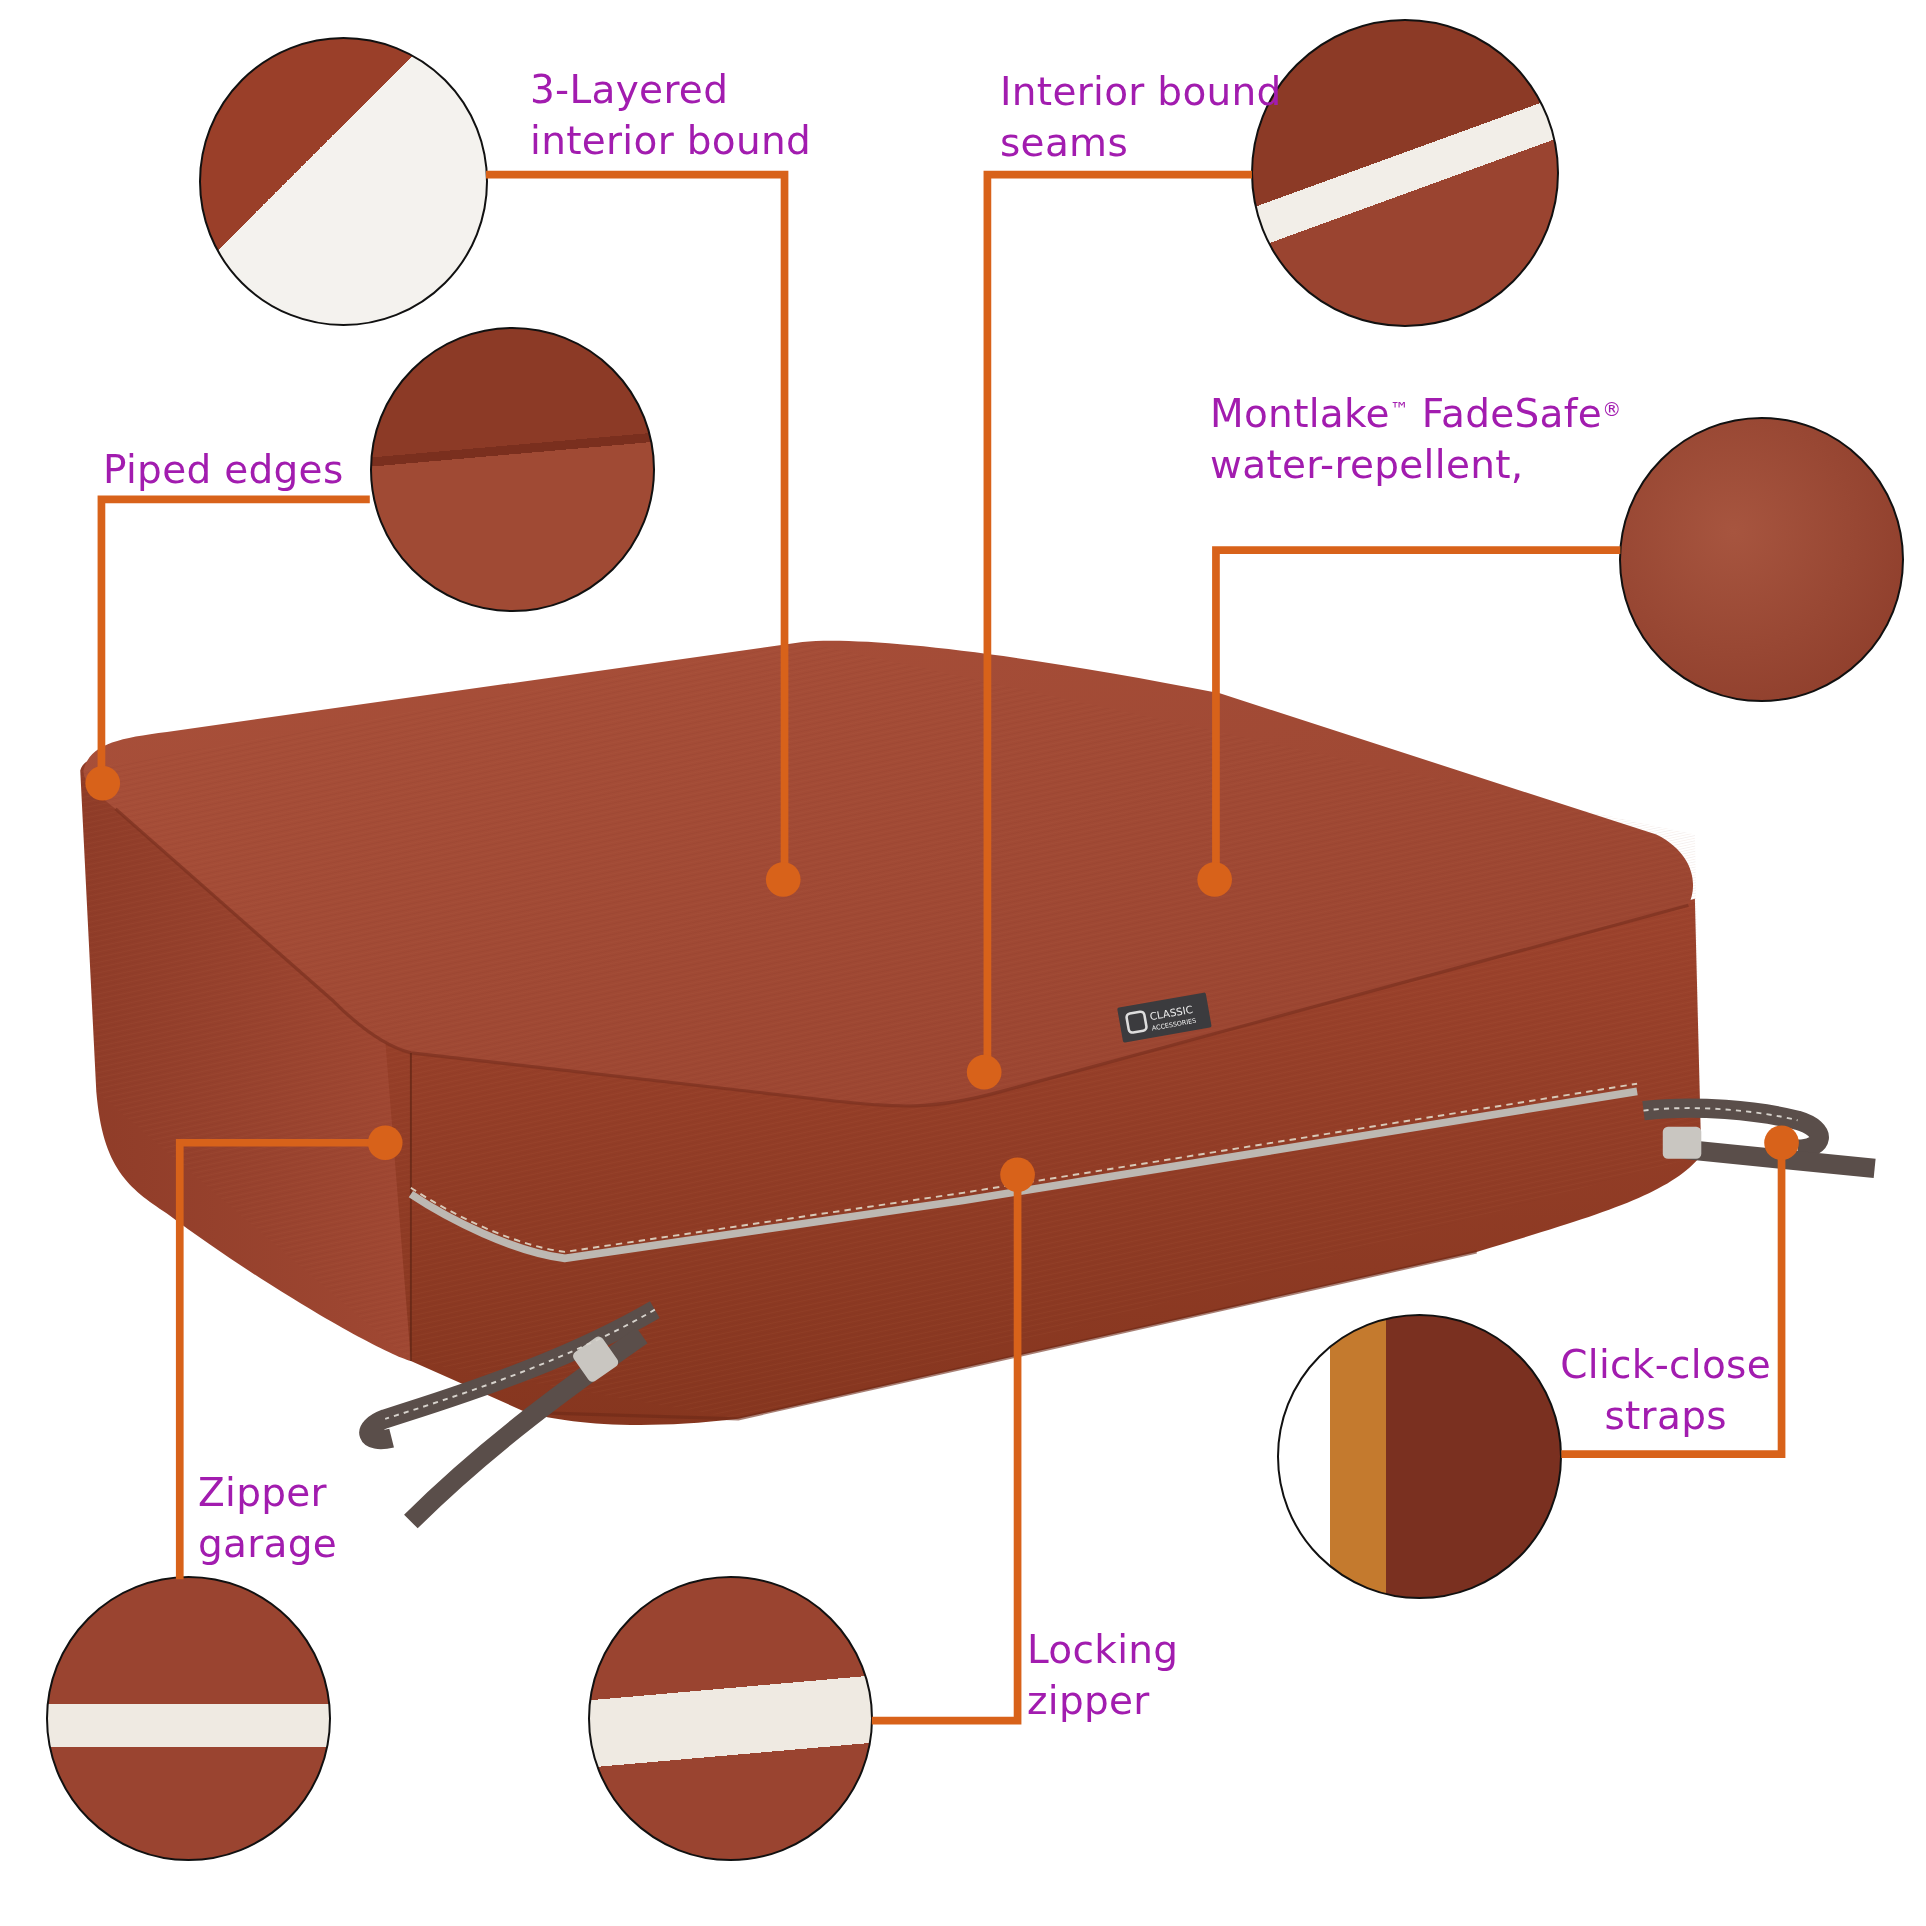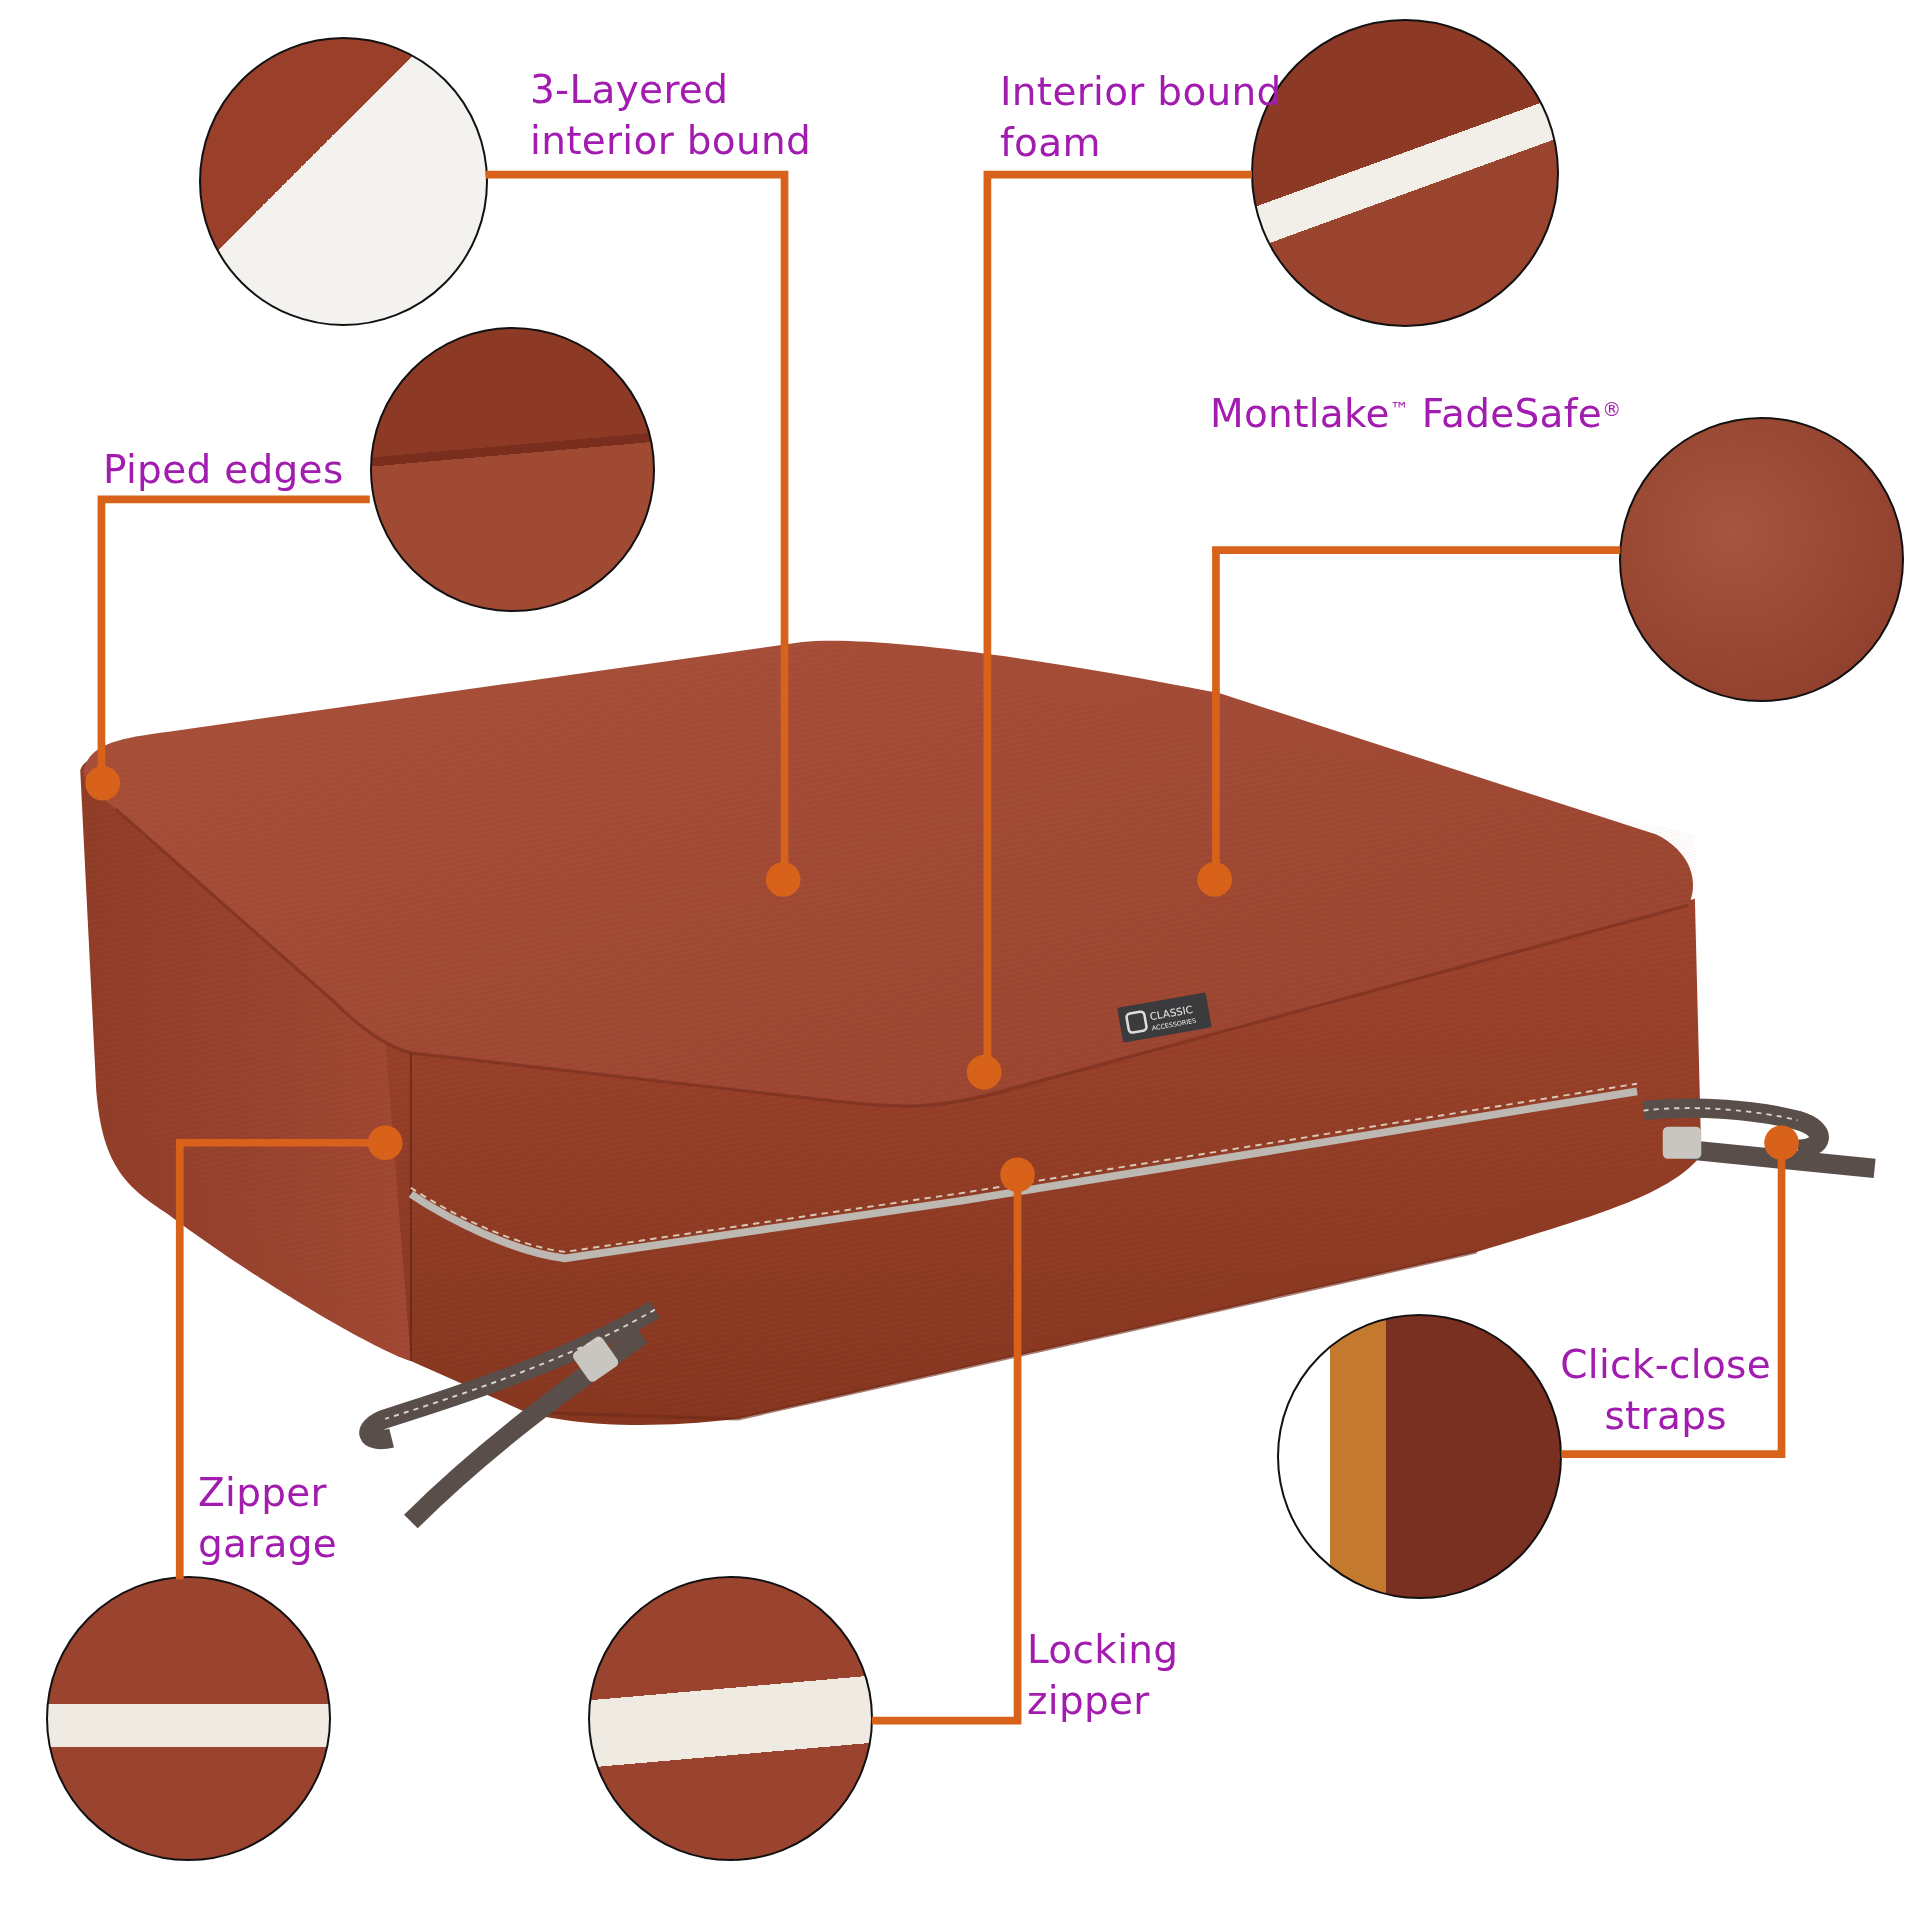--- a/index.html
+++ b/index.html
@@ -105,32 +105,33 @@
     </g>
   </svg>
 
   <div class="label" style="left:530px;top:64px;">
     <span class="line">3-Layered</span>
     <span class="line">interior bound</span>
   </div>
 
   <div class="label" style="left:989px;top:66px;margin-left:11px;">
     <span class="line">Interior bound</span>
-    <span class="line">foam</span>
+    <span class="line">seams</span>
   </div>
 
   <div class="label" style="left:103px;top:438px;margin-top:6px;">
     <span class="line">Piped edges</span>
   </div>
 
   <div class="label" style="left:1210px;top:388px;">
     <span class="line">
       <span>Montlake</span><sup class="mark">™</sup>
       <span>FadeSafe</span><sup class="mark">®</sup>
     </span>
+    <span class="line">water-repellent,</span>
   </div>
 
   <div class="label right" style="right:155px;top:1339px;">
     <span class="line">Click-close</span>
     <span class="line">straps</span>
   </div>
 
   <div class="label" style="left:198px;top:1467px;">
     <span class="line">Zipper</span>
     <span class="line">garage</span>

